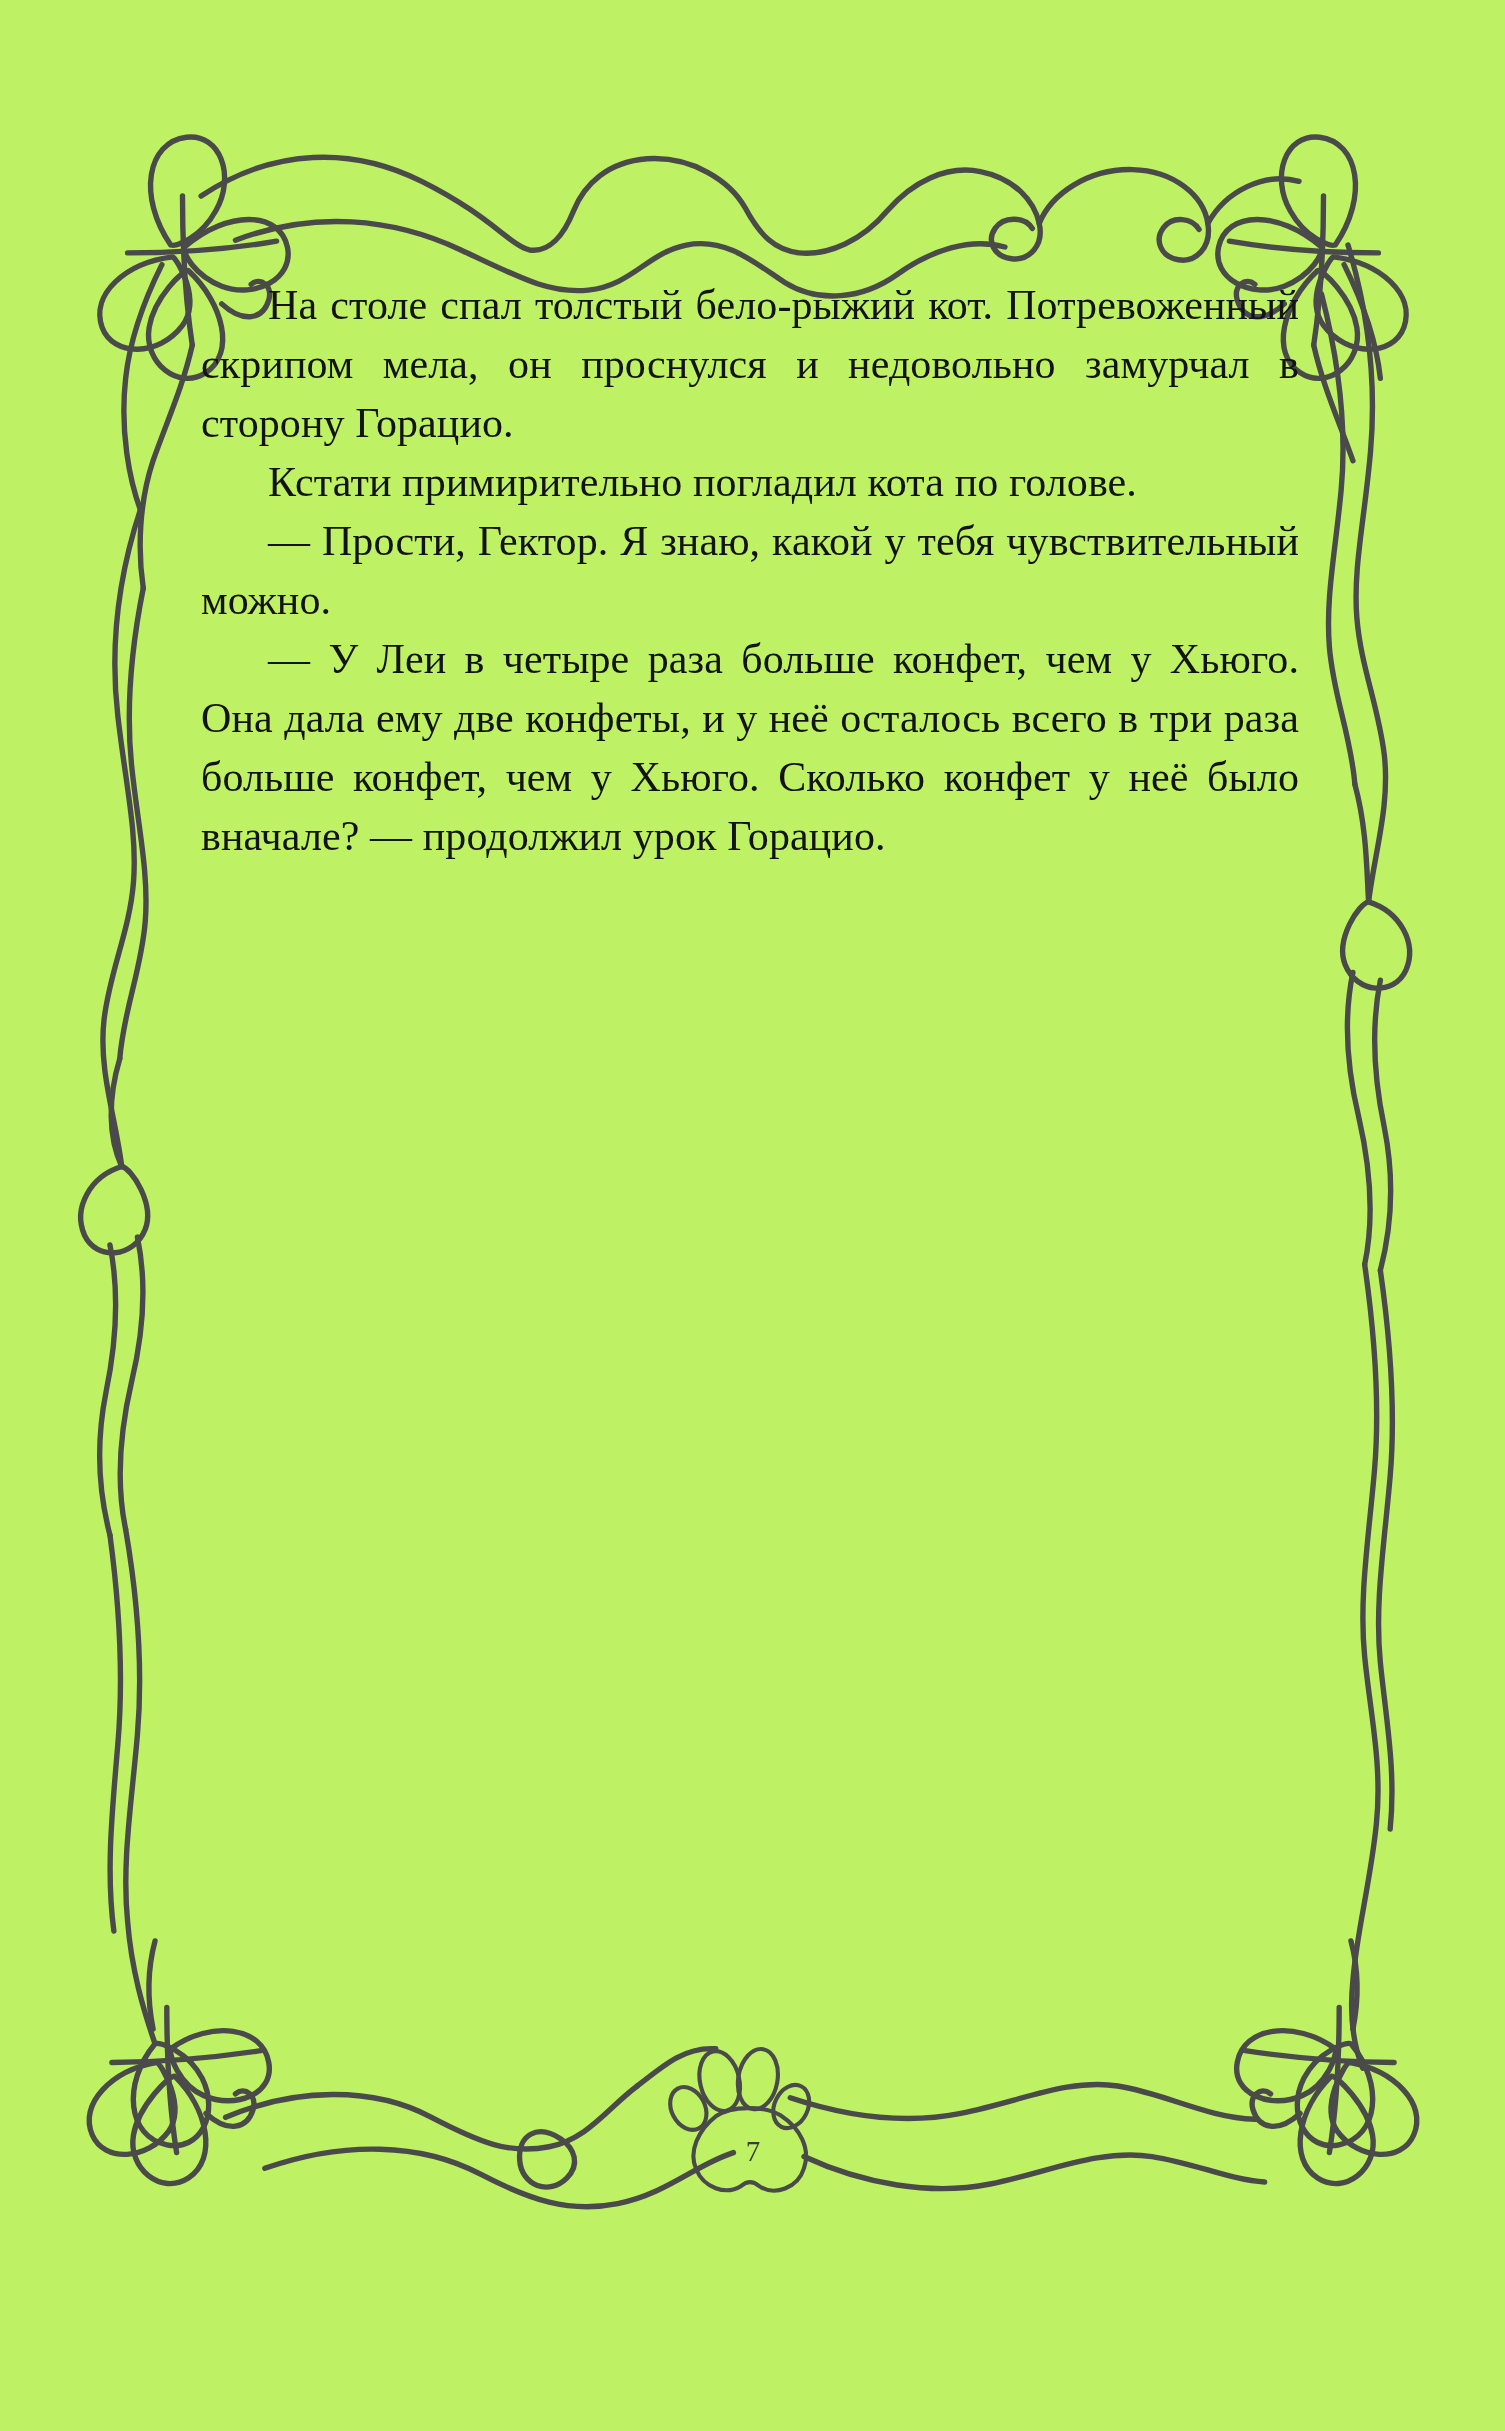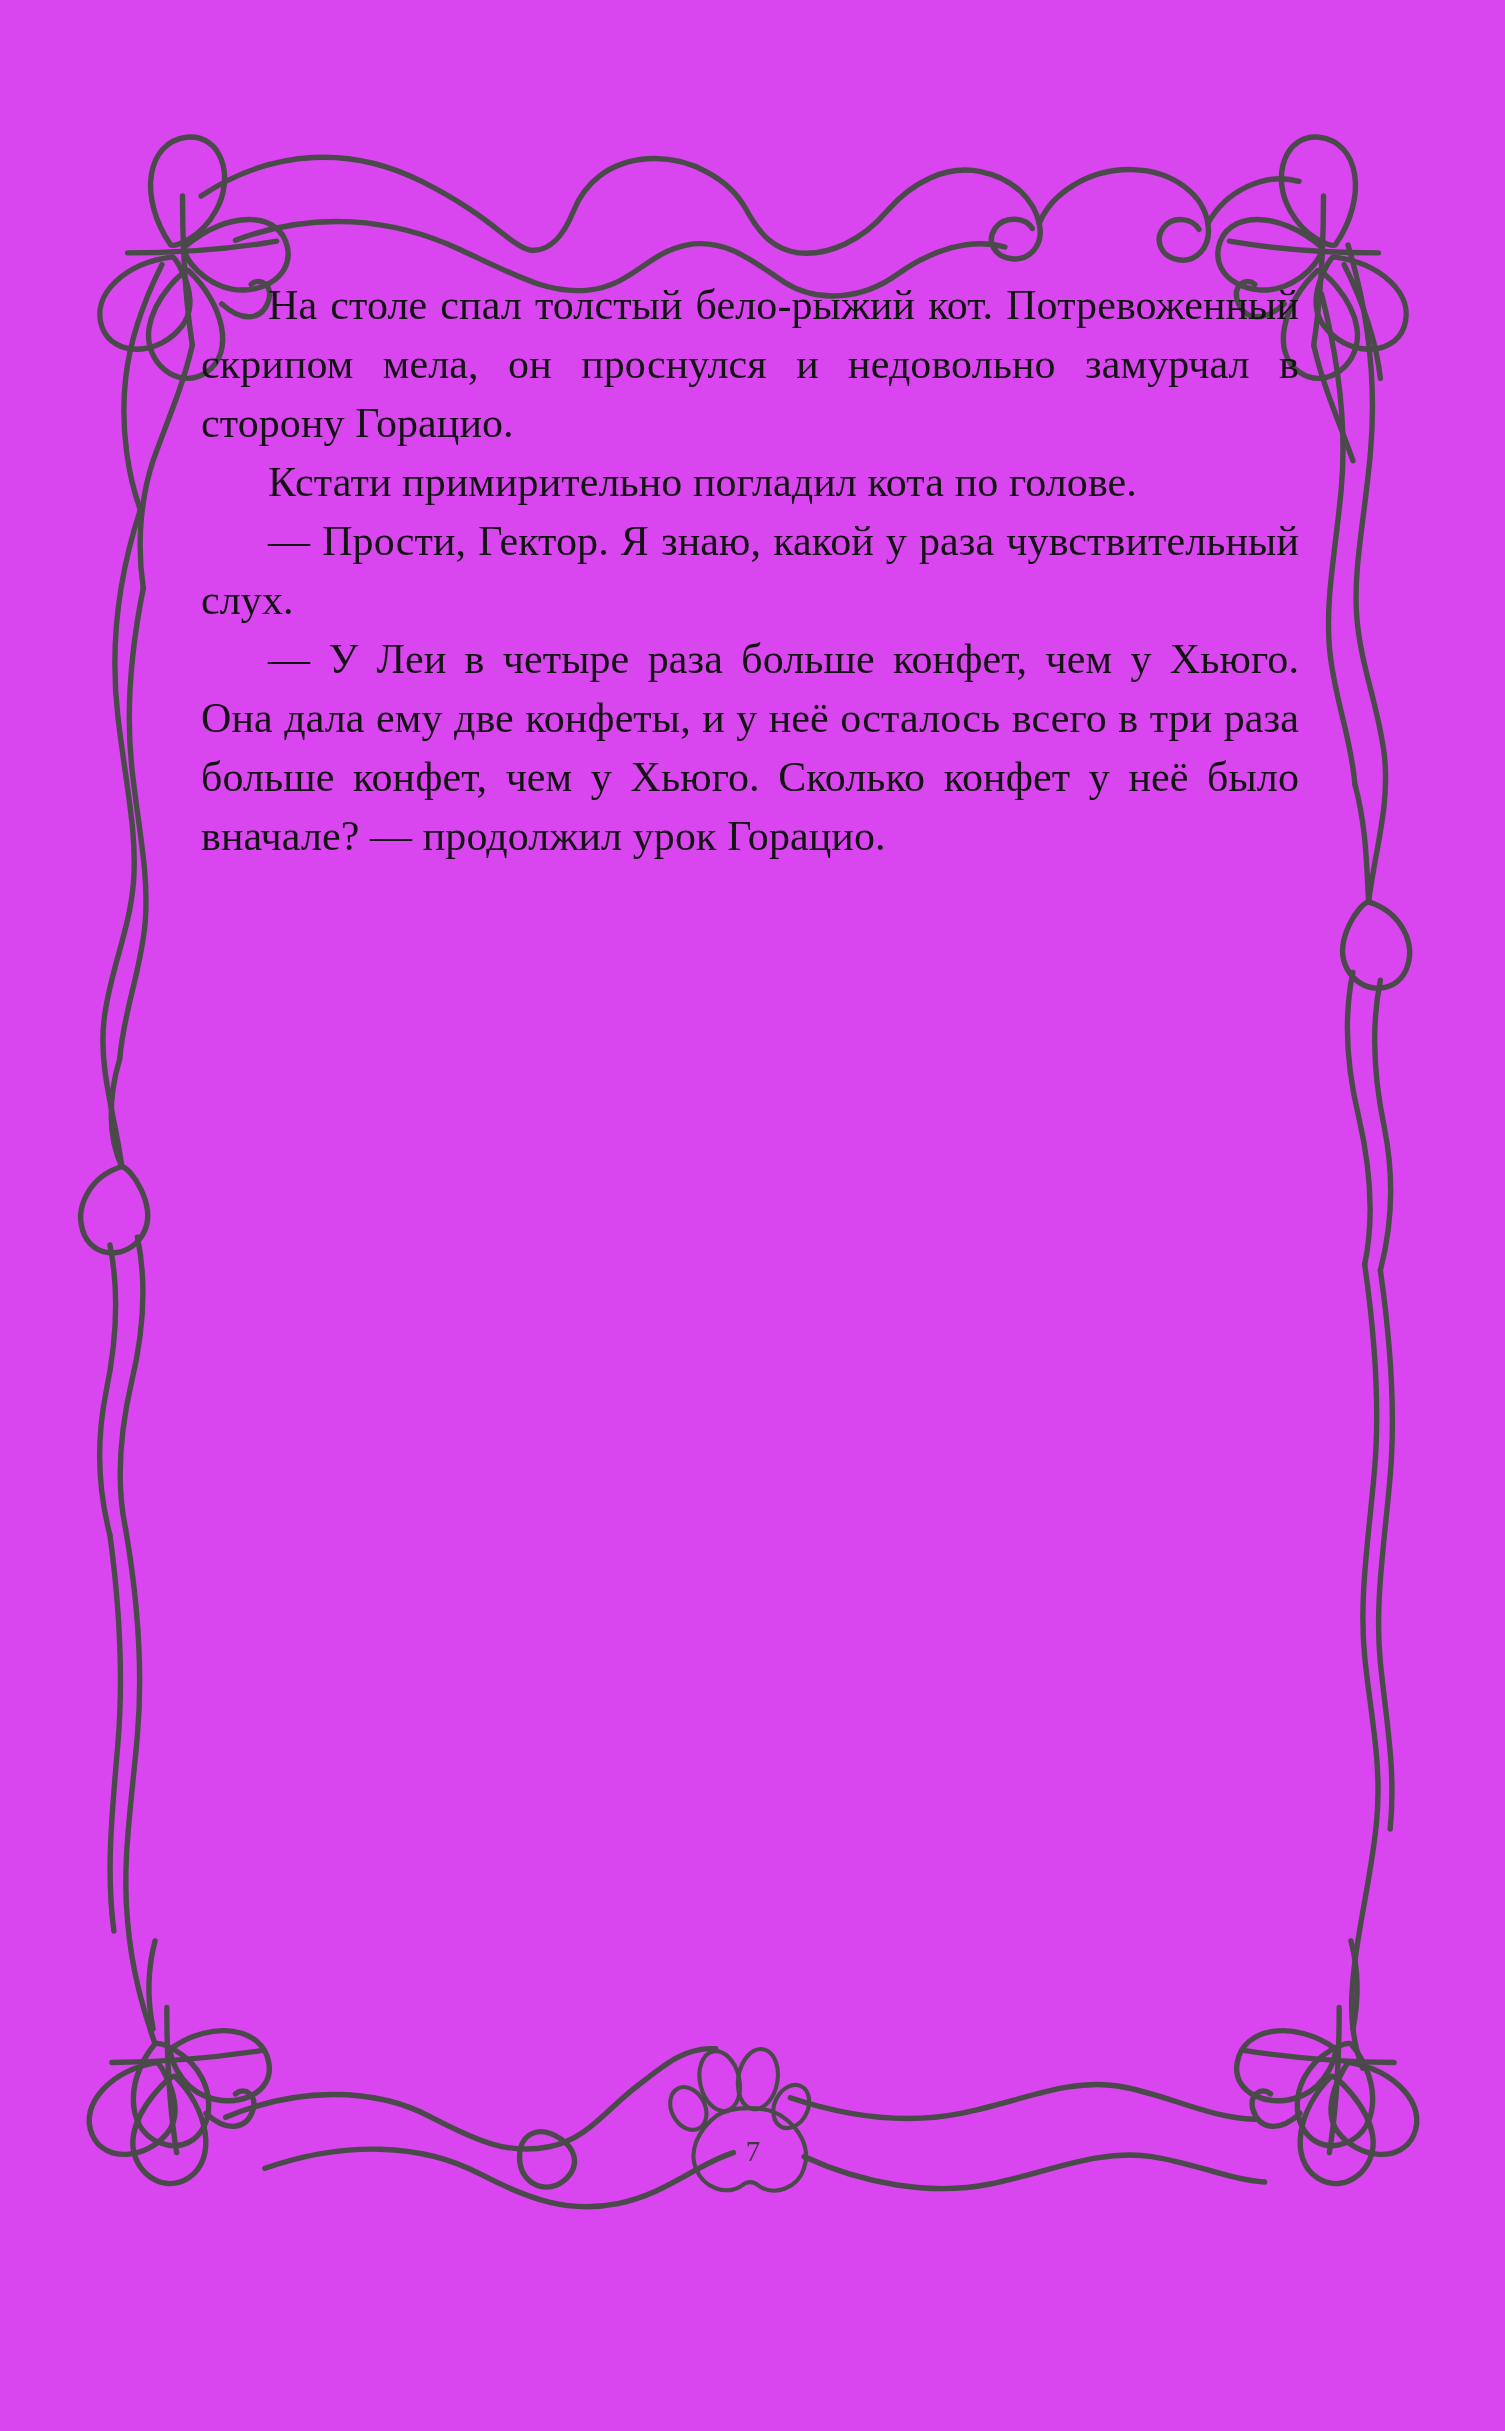--- a/index.html
+++ b/index.html
@@ -4,21 +4,21 @@
 <style>
   html, body {
     margin: 0;
     padding: 0;
     background: #ffffff;
   }
   .page {
     position: relative;
     width: 1506px;
     height: 2432px;
-    background: #d946ef;
+    background: #bef264;
     overflow: hidden;
     font-family: "Liberation Serif", "DejaVu Serif", serif;
   }
 
   
   .frame-svg {
     position: absolute;
     left: 0;
     top: 0;
     width: 1506px;
@@ -200,21 +200,21 @@
 
       <path d="M572 2182 C 548 2166, 528 2178, 530 2204 C 532 2230, 560 2240, 578 2222
                C 592 2208, 586 2192, 572 2182 Z"></path>
 
     </g>
   </svg>
 
   <div class="text-column">
     <p class="para">На столе спал толстый бело-рыжий кот. Потревоженный скрипом мела, он проснулся и недовольно замурчал в сторону Горацио.</p>
     <p class="para">Кстати примирительно погладил кота по голове.</p>
-    <p class="para">— Прости, Гектор. Я знаю, какой у раза чувствительный слух.</p>
+    <p class="para">— Прости, Гектор. Я знаю, какой у тебя чувствительный можно.</p>
     <p class="para">— У Леи в четыре раза больше конфет, чем у Хьюго. Она дала ему две конфеты, и у неё осталось всего в три раза больше конфет, чем у Хьюго. Сколько конфет у неё было вначале? — продолжил урок Горацио.</p>
   </div>
 
   <div class="paw-wrap">
     <svg class="paw-svg" viewBox="0 0 200 200" aria-hidden="true">
       <g fill="none" stroke="#4a4a4a" stroke-width="4.2" stroke-linecap="round" stroke-linejoin="round">
 
         <ellipse cx="34" cy="76" rx="17" ry="23" transform="rotate(-28 34 76)"></ellipse>
 
         <ellipse cx="66" cy="48" rx="20" ry="31" transform="rotate(-13 66 48)"></ellipse>

